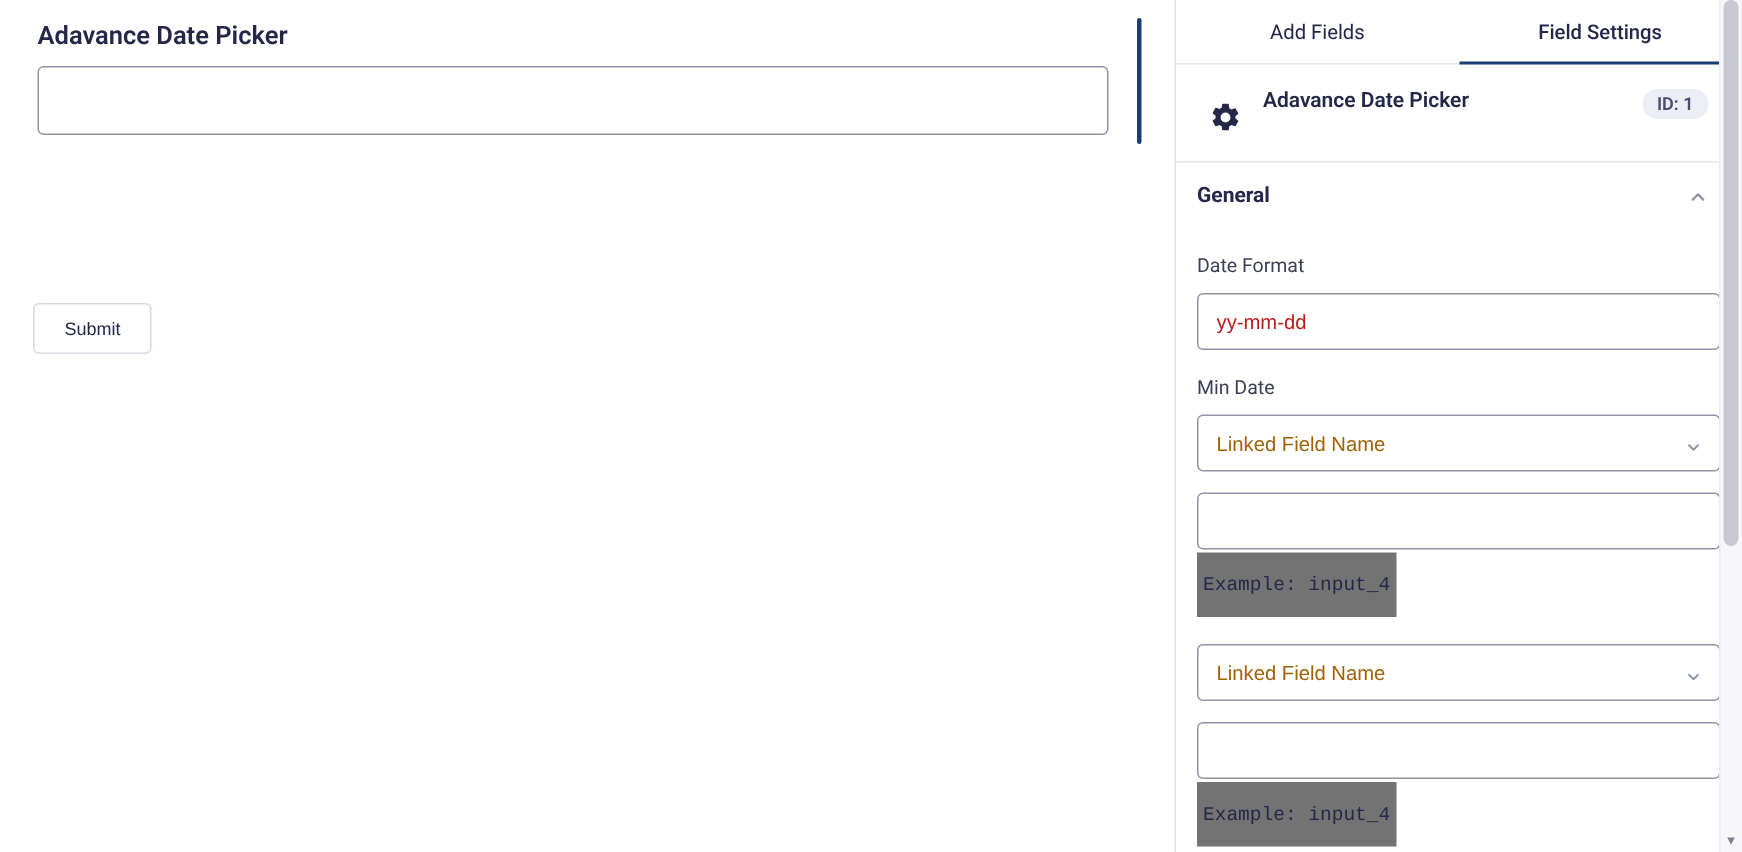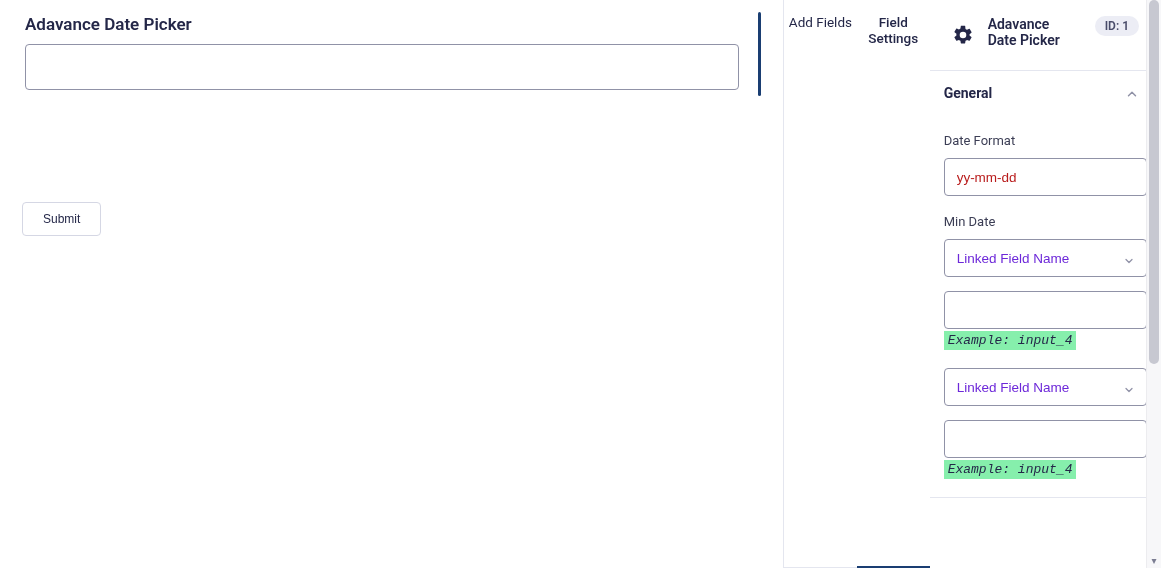--- a/index.html
+++ b/index.html
@@ -67,20 +67,21 @@
       font-size: 12px;
       color: #242748;
       cursor: pointer;
     }
 
     .sidebar {
       width: 378px;
       border-left: 1px solid #e4e6ef;
       height: 100%;
       display: flex;
+      flex-direction: column;
       overflow: hidden;
     }
     .tabs {
       display: flex;
       border-bottom: 1px solid #e4e6ef;
     }
     .tab {
       flex: 1;
       text-align: center;
       padding: 14px 0 12px;
@@ -189,46 +190,45 @@
       position: relative;
       width: 100%;
     }
     .select-input {
       width: 100%;
       height: 38px;
       border: 1px solid #9092a7;
       border-radius: 4px;
       padding: 0 34px 0 12px;
       font-size: 13.5px;
-      color: #6d28d9;
+      color: #a16207;
       background: #fff;
       appearance: none;
       -webkit-appearance: none;
       cursor: pointer;
       text-align: left;
     }
     .select-chevron {
       position: absolute;
       right: 12px;
       top: 50%;
       transform: translateY(-50%);
       width: 12px;
       height: 12px;
       pointer-events: none;
       color: #9092a7;
     }
     .hint {
       display: inline-block;
-      background: #86efac;
+      background: #737373;
       font-family: "Courier New", monospace;
       font-size: 13px;
       color: #242748;
-      padding: 2px 4px;
+      padding: 14px 4px;
       margin-top: 2px;
-      font-style: italic;
     }
 
     .main-scrollbar {
       position: absolute;
       right: 0;
       top: 0;
       bottom: 0;
       width: 15px;
       background: #f7f7f9;
       border-left: 1px solid #ececef;

